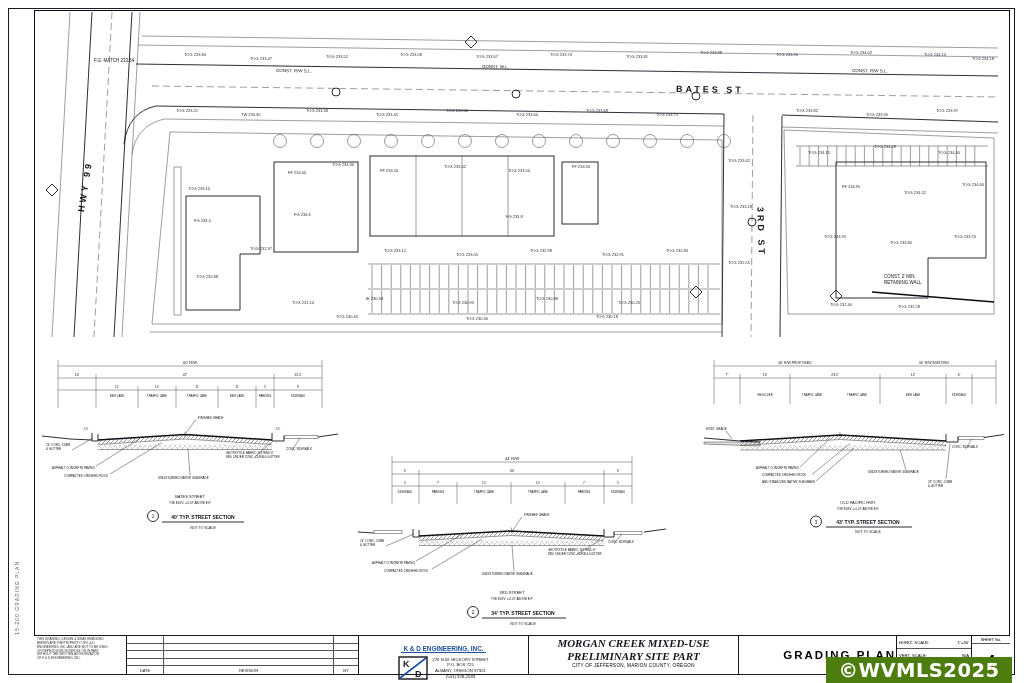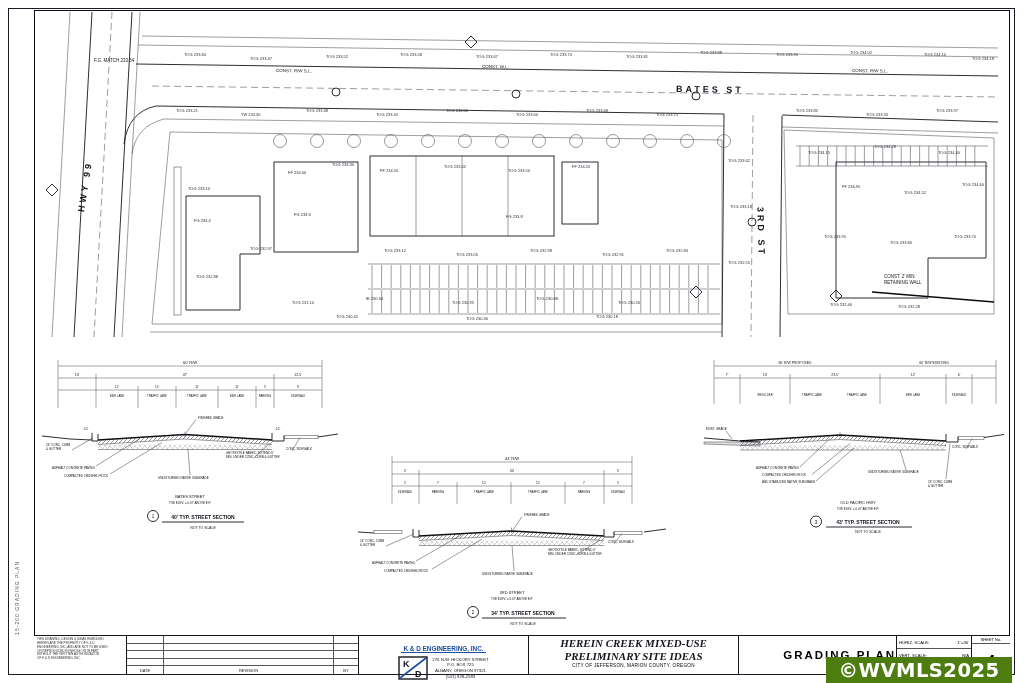--- a/index.html
+++ b/index.html
@@ -574,22 +574,22 @@
         </svg>
         <div class="firm-addr">
           <div>276 N.W. HICKORY STREET</div>
           <div>P.O. BOX 725</div>
           <div>ALBANY, OREGON  97321</div>
           <div>(541) 928-2583</div>
         </div>
       </div>
     </div>
     <div class="seg seg-proj">
-      <div class="proj-1">HEREIN CREEK MIXED-USE</div>
-      <div class="proj-2">PRELIMINARY SITE IDEAS</div>
+      <div class="proj-1">MORGAN CREEK MIXED-USE</div>
+      <div class="proj-2">PRELIMINARY SITE PART</div>
       <div class="proj-3">CITY OF JEFFERSON, MARION COUNTY, OREGON</div>
     </div>
     <div class="seg seg-sheet">
       <div class="sheet-title">GRADING PLAN</div>
     </div>
     <div class="seg seg-info">
       <div class="info-left">
         <div class="info-row">
           <span>HORIZ. SCALE:</span>
           <span>1"=30'</span>

